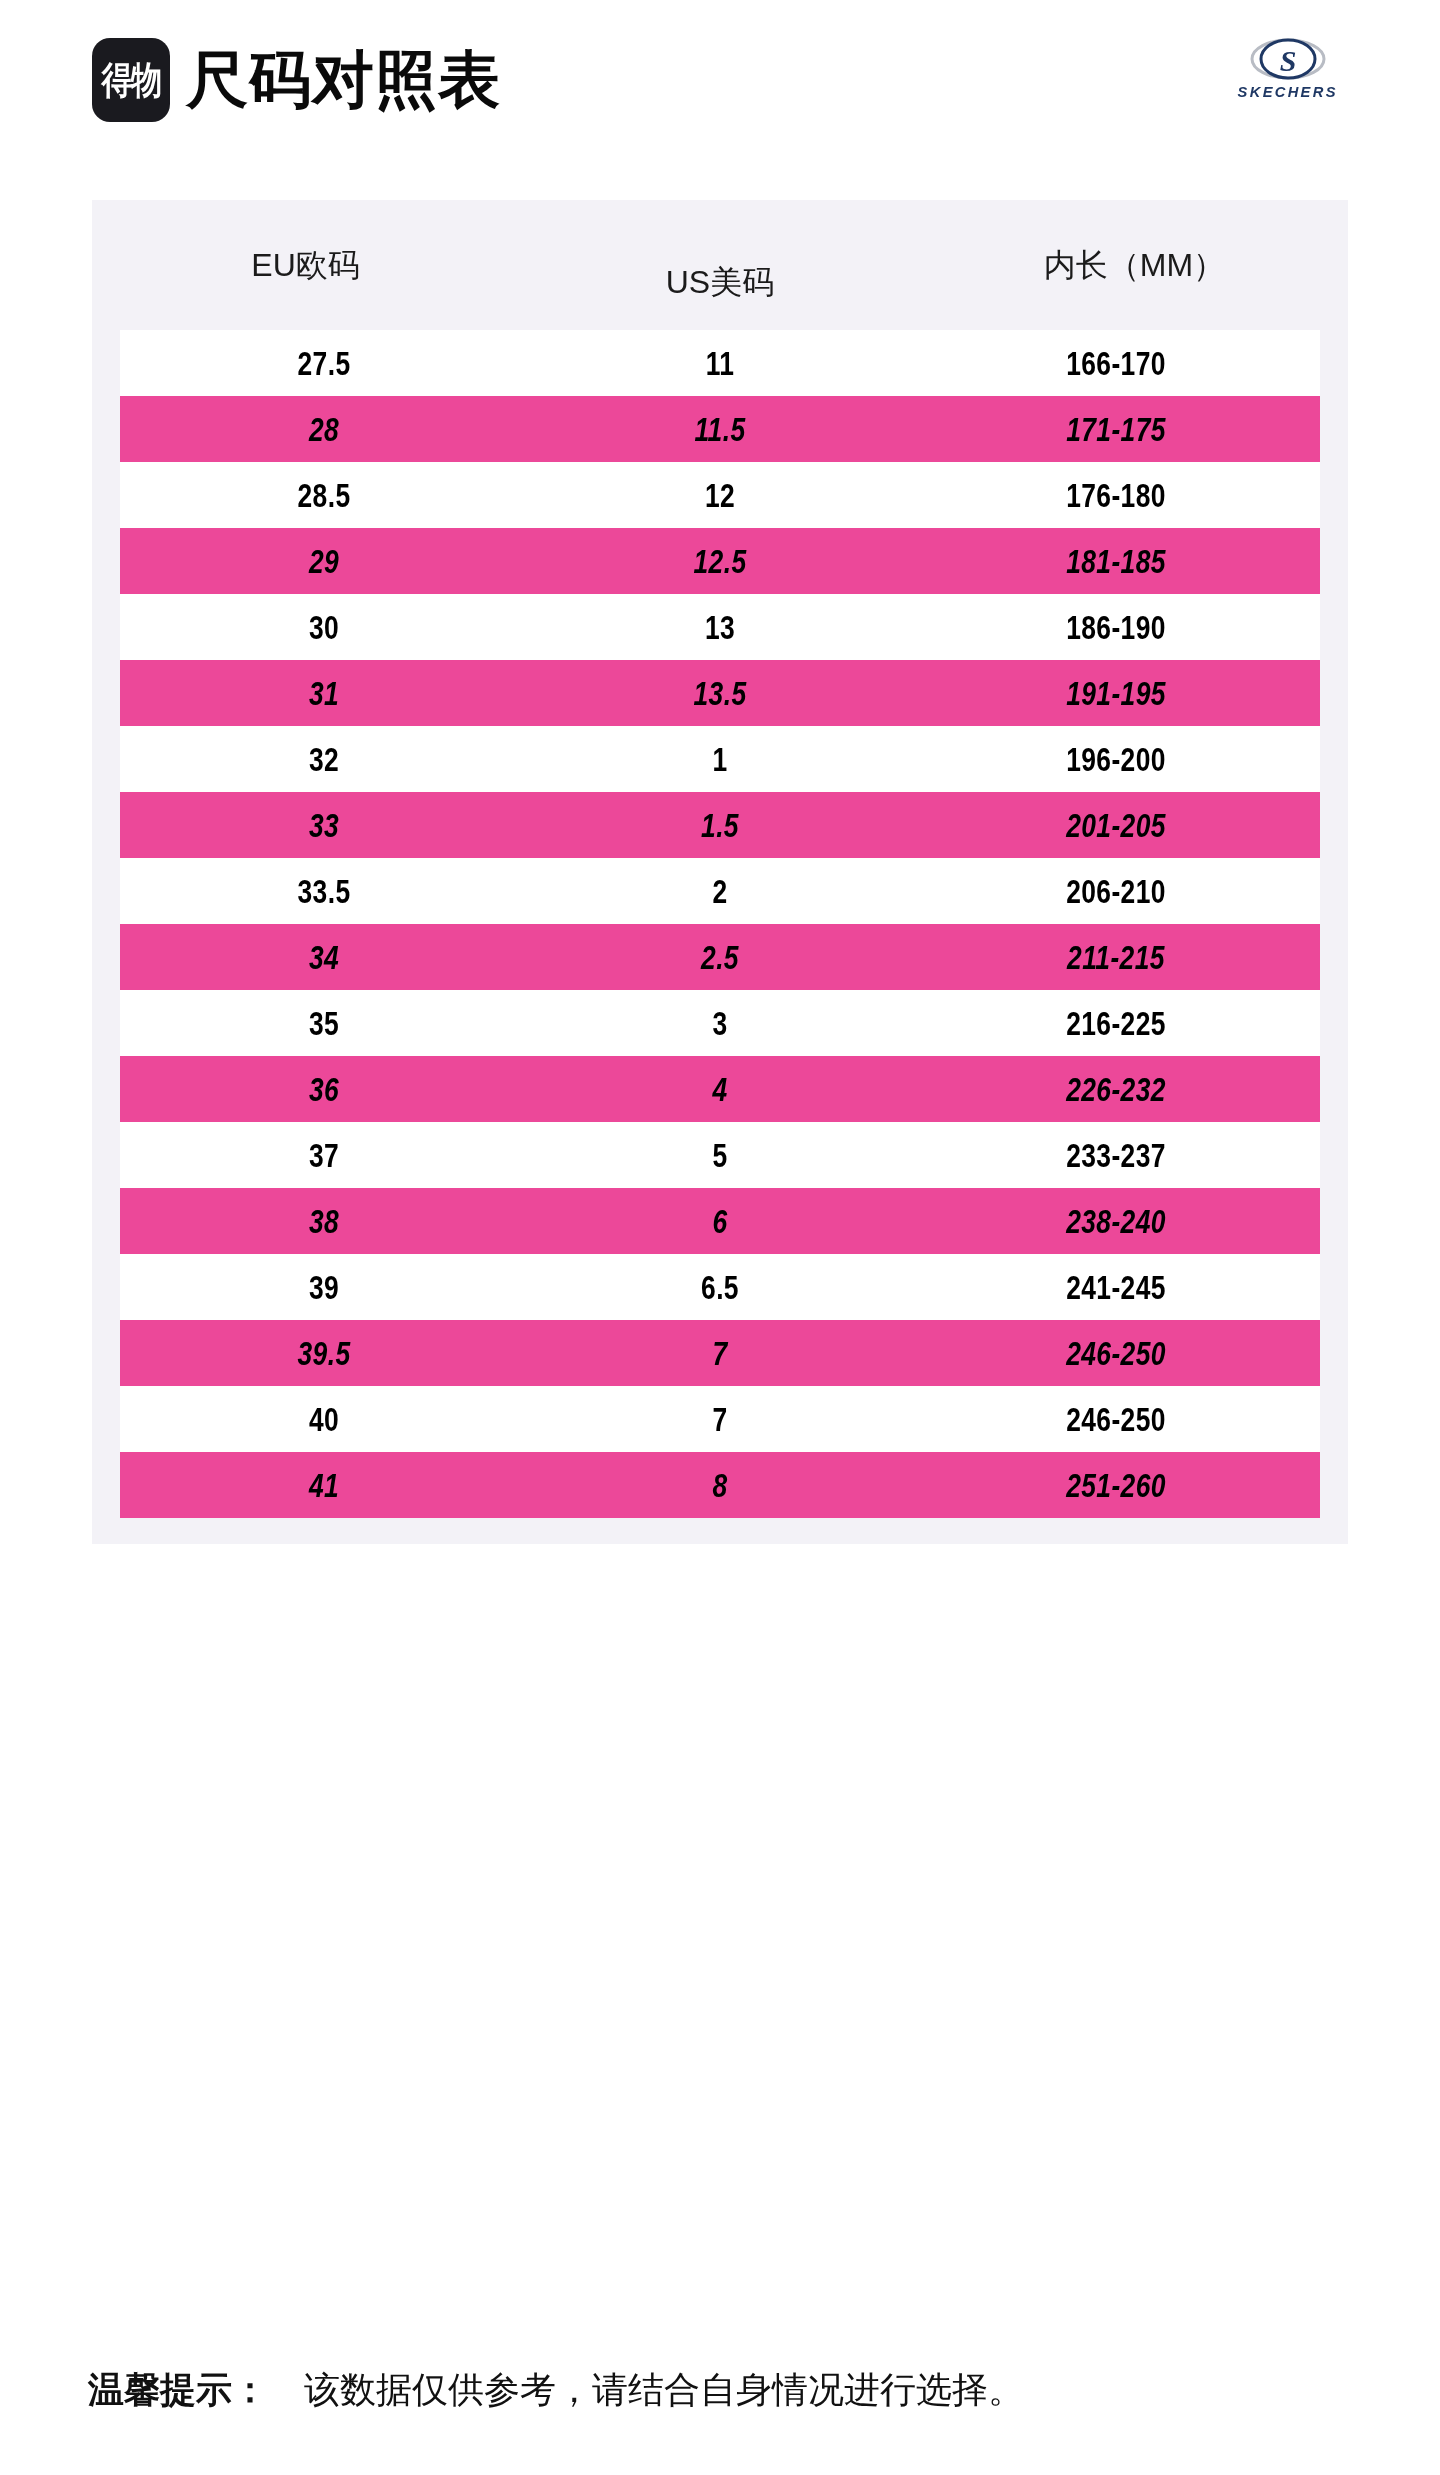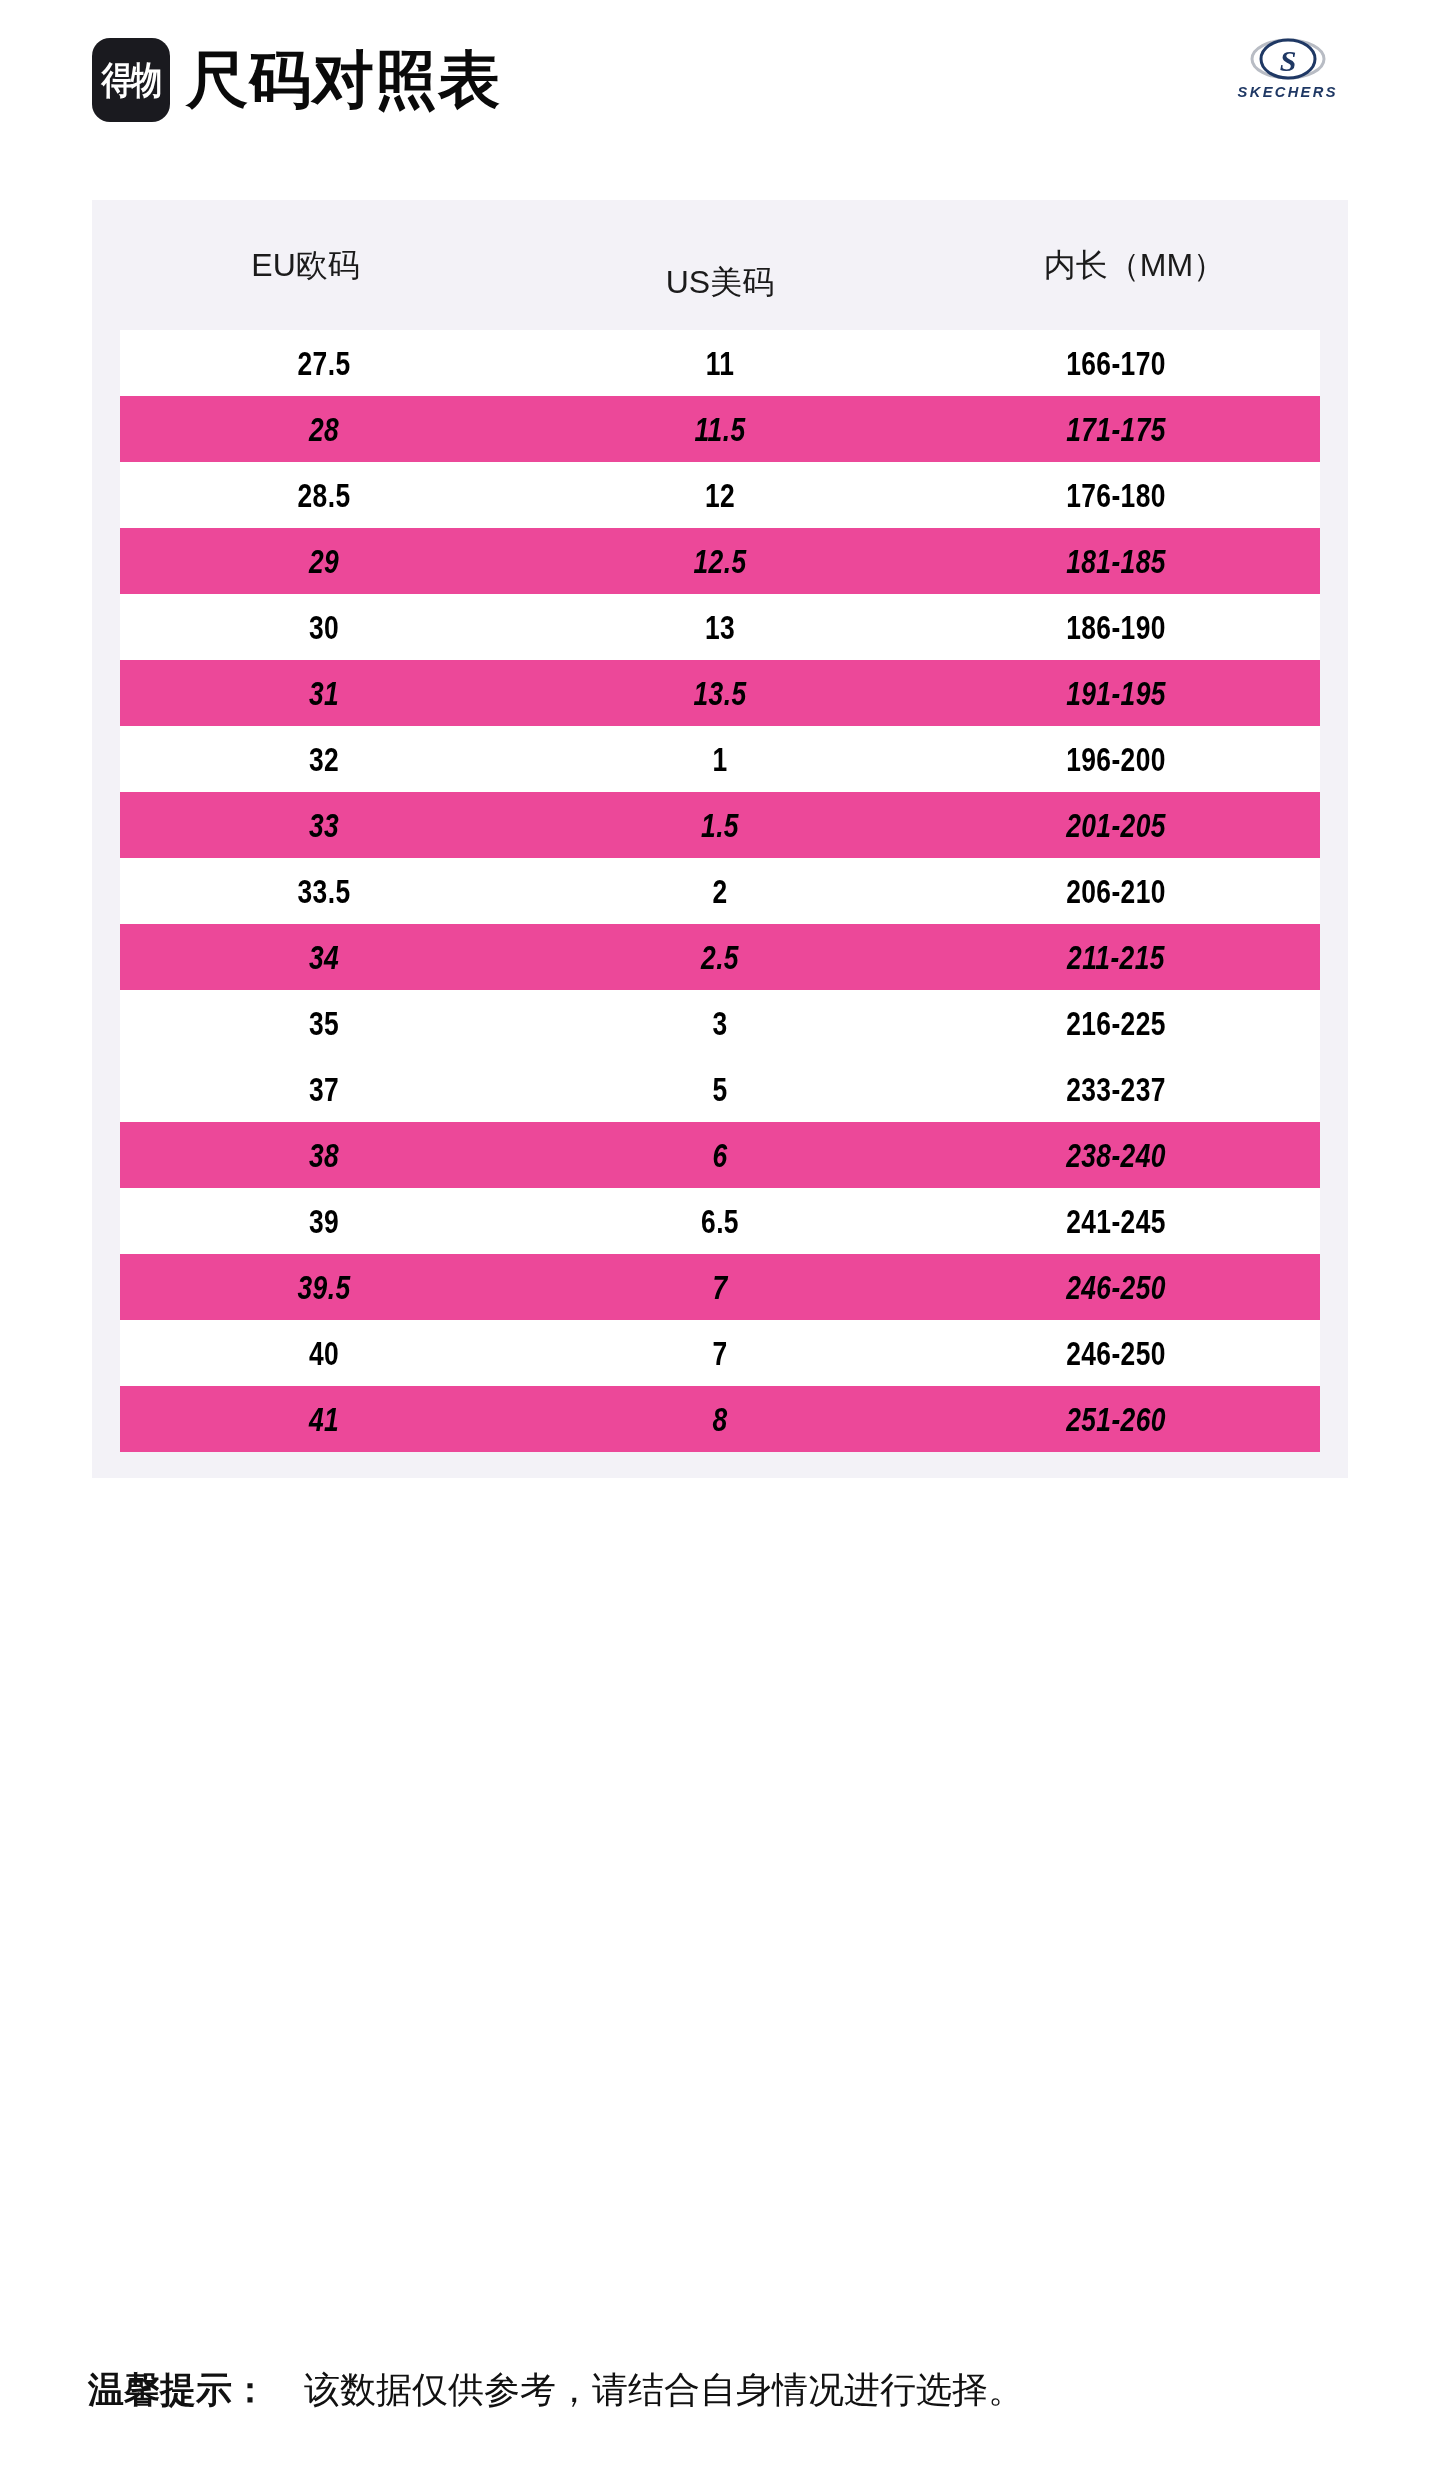--- a/index.html
+++ b/index.html
@@ -225,20 +225,25 @@
         <div class="t-row even">
           <div class="cell col-eu">34</div>
           <div class="cell col-us">2.5</div>
           <div class="cell col-mm">211-215</div>
         </div>
         <div class="t-row odd">
           <div class="cell col-eu">35</div>
           <div class="cell col-us">3</div>
           <div class="cell col-mm">216-225</div>
         </div>
+        <div class="t-row even">
+          <div class="cell col-eu">36</div>
+          <div class="cell col-us">4</div>
+          <div class="cell col-mm">226-232</div>
+        </div>
         <div class="t-row odd">
           <div class="cell col-eu">37</div>
           <div class="cell col-us">5</div>
           <div class="cell col-mm">233-237</div>
         </div>
         <div class="t-row even">
           <div class="cell col-eu">38</div>
           <div class="cell col-us">6</div>
           <div class="cell col-mm">238-240</div>
         </div>

